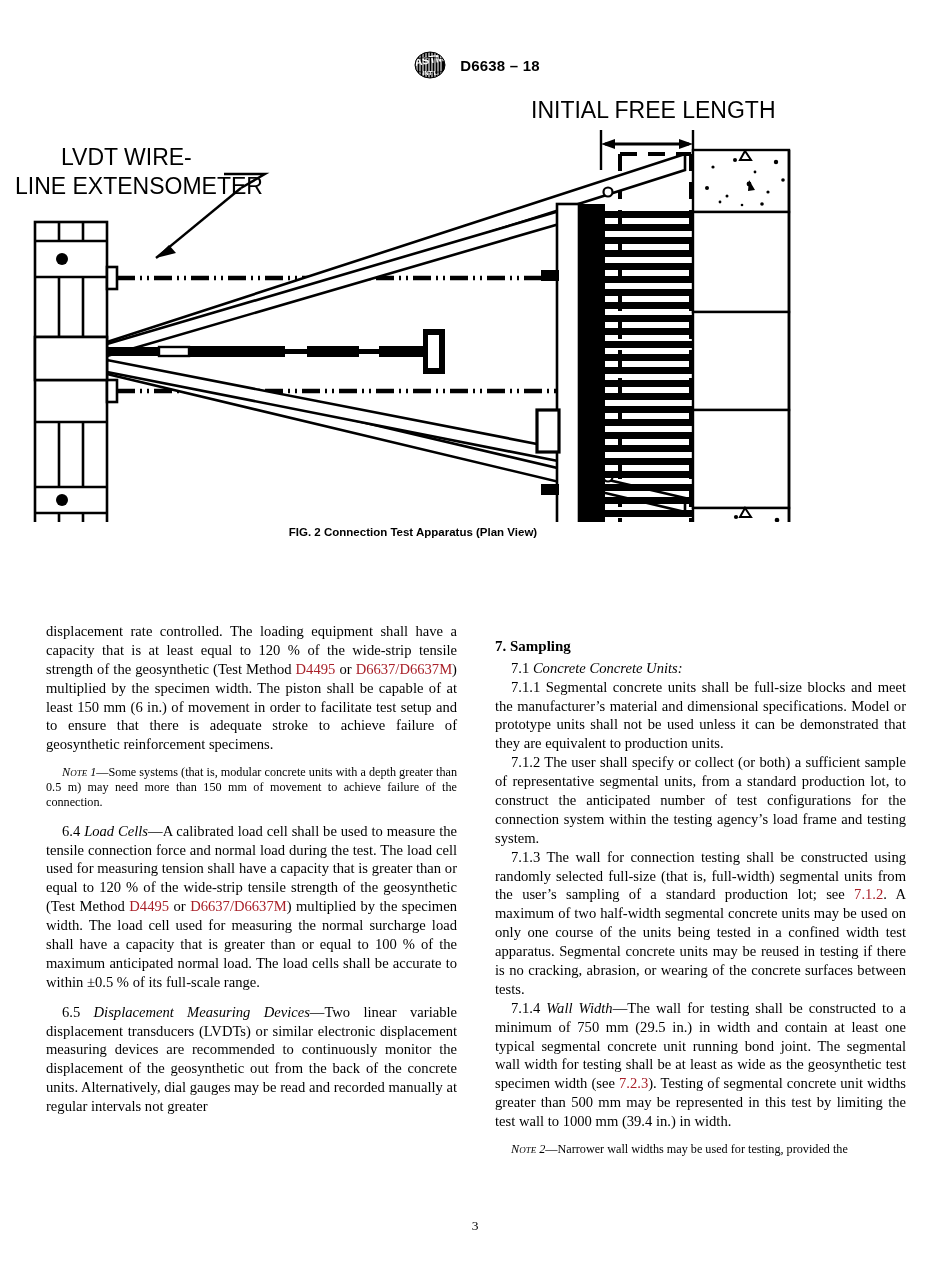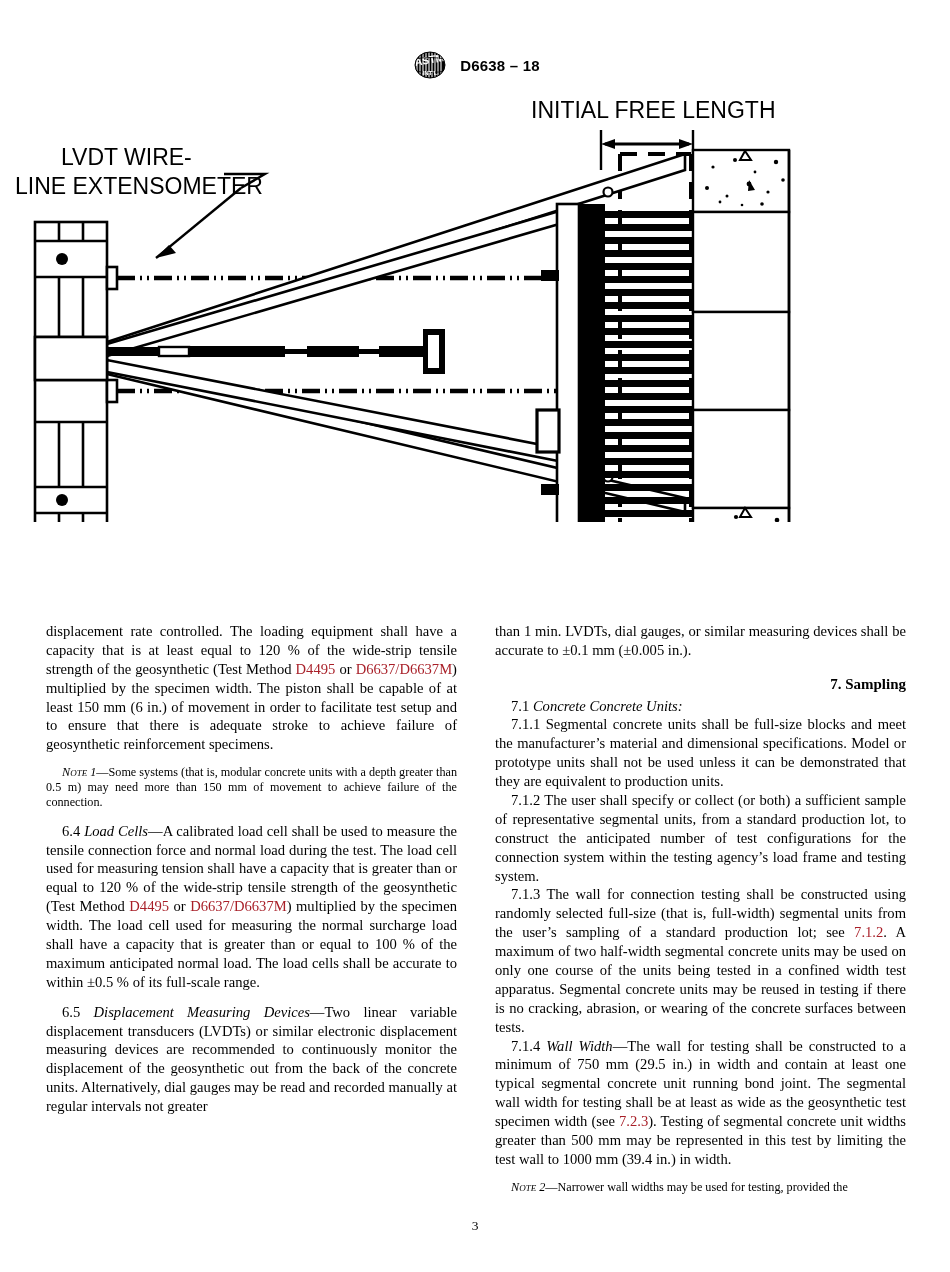--- a/index.html
+++ b/index.html
@@ -108,21 +108,20 @@
     font-style: italic;
   }
 
   
   h2.section-heading {
     font-family: "Liberation Serif", "DejaVu Serif", serif;
     font-weight: bold;
     font-size: 15px;
     margin: 15px 0 3px 0;
     line-height: 1.25;
-    text-align: right;
   }
 
   .ital { font-style: italic; }
   .xref { color: #a81f28; }
 </style>
 </head>
 <body>
 
 <div class="page-header">
   <svg class="astm-logo" viewBox="0 0 80 60" aria-hidden="true">
@@ -331,39 +330,39 @@
     <circle cx="750" cy="468" r="1.7"></circle>
         <circle cx="730" cy="469" r="1.3"></circle>
     <path d="M738 444 l6 10 l-7 1 z"></path>
     <path d="M727 425 l11 0 l-6 -9 z" fill="none" stroke="#000" stroke-width="2"></path>
     <path d="M727 68 l11 0 l-6 -9 z" fill="none" stroke="#000" stroke-width="2"></path>
   </g>
 
   <line x1="776" y1="58" x2="776" y2="474" stroke="#000" stroke-width="2.6"></line>
 </svg>
 
+  <div class="figure-caption">FIG. 2 Connection Test Apparatus (Plan View)</div>
 </div>
 
 <div class="columns">
 
   <div class="column">
 
     <p class="cont"><span>displacement rate controlled. The loading equipment shall have a capacity that is at least equal to 120 % of the wide-strip tensile strength of the geosynthetic (Test Method </span><span class="xref">D4495</span><span> or </span><span class="xref">D6637/D6637M</span><span>) multiplied by the specimen width. The piston shall be capable of at least 150 mm (6 in.) of movement in order to facilitate test setup and to ensure that there is adequate stroke to achieve failure of geosynthetic reinforcement specimens.</span></p>
 
     <p class="note"><span class="note-label">Note 1</span><span>—Some systems (that is, modular concrete units with a depth greater than 0.5 m) may need more than 150 mm of movement to achieve failure of the connection.</span></p>
 
 
     <p class="body-para spaced"><span>6.4  </span><span class="ital">Load Cells</span><span>—A calibrated load cell shall be used to measure the tensile connection force and normal load during the test. The load cell used for measuring tension shall have a capacity that is greater than or equal to 120 % of the wide-strip tensile strength of the geosynthetic (Test Method </span><span class="xref">D4495</span><span> or </span><span class="xref">D6637/D6637M</span><span>) multiplied by the specimen width. The load cell used for measuring the normal surcharge load shall have a capacity that is greater than or equal to 100 % of the maximum anticipated normal load. The load cells shall be accurate to within ±0.5 % of its full-scale range.</span></p>
 
     <p class="body-para spaced"><span>6.5  </span><span class="ital">Displacement Measuring Devices</span><span>—Two linear variable displacement transducers (LVDTs) or similar electronic displacement measuring devices are recommended to continuously monitor the displacement of the geosynthetic out from the back of the concrete units. Alternatively, dial gauges may be read and recorded manually at regular intervals not greater</span></p>
   </div>
 
   <div class="column">
 
-    <p class="cont">than 1 min. LVDTs, dial gauges, or similar measuring devices shall be accurate to ±0.1 mm (±0.005 in.).</p>
 
     <h2 class="section-heading">7.  Sampling</h2>
 
     <p class="body-para"><span>7.1  </span><span class="ital">Concrete Concrete Units:</span></p>
 
     <p class="body-para">7.1.1  Segmental concrete units shall be full-size blocks and meet the manufacturer’s material and dimensional specifications. Model or prototype units shall not be used unless it can be demonstrated that they are equivalent to production units.</p>
 
     <p class="body-para">7.1.2  The user shall specify or collect (or both) a sufficient sample of representative segmental units, from a standard production lot, to construct the anticipated number of test configurations for the connection system within the testing agency’s load frame and testing system.</p>
 
     <p class="body-para"><span>7.1.3  The wall for connection testing shall be constructed using randomly selected full-size (that is, full-width) segmental units from the user’s sampling of a standard production lot; see </span><span class="xref">7.1.2</span><span>. A maximum of two half-width segmental concrete units may be used on only one course of the units being tested in a confined width test apparatus. Segmental concrete units may be reused in testing if there is no cracking, abrasion, or wearing of the concrete surfaces between tests.</span></p>

